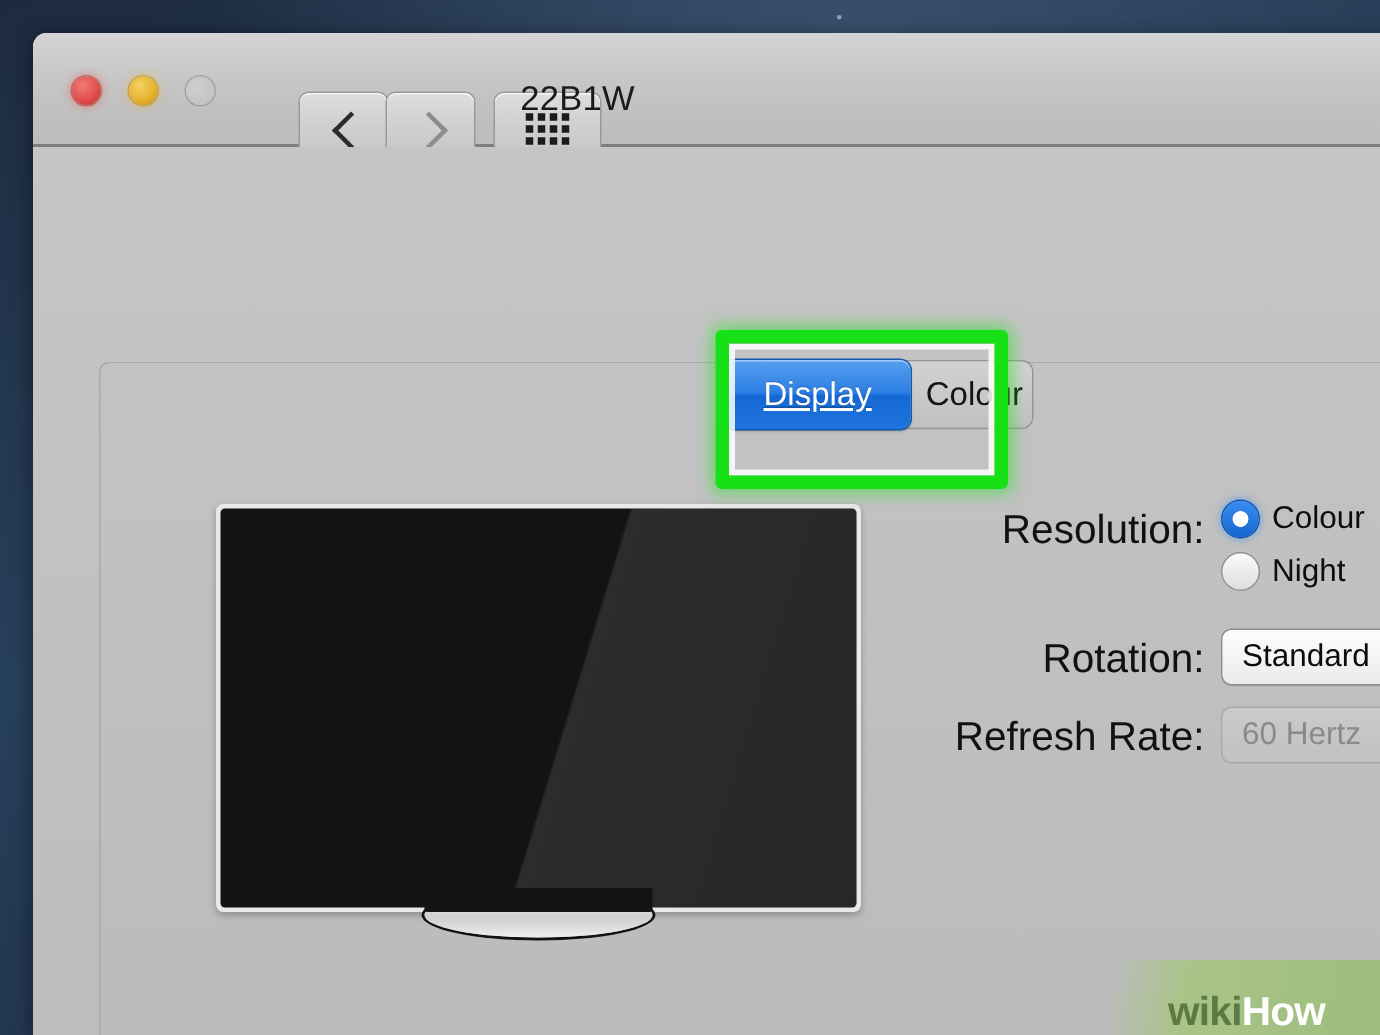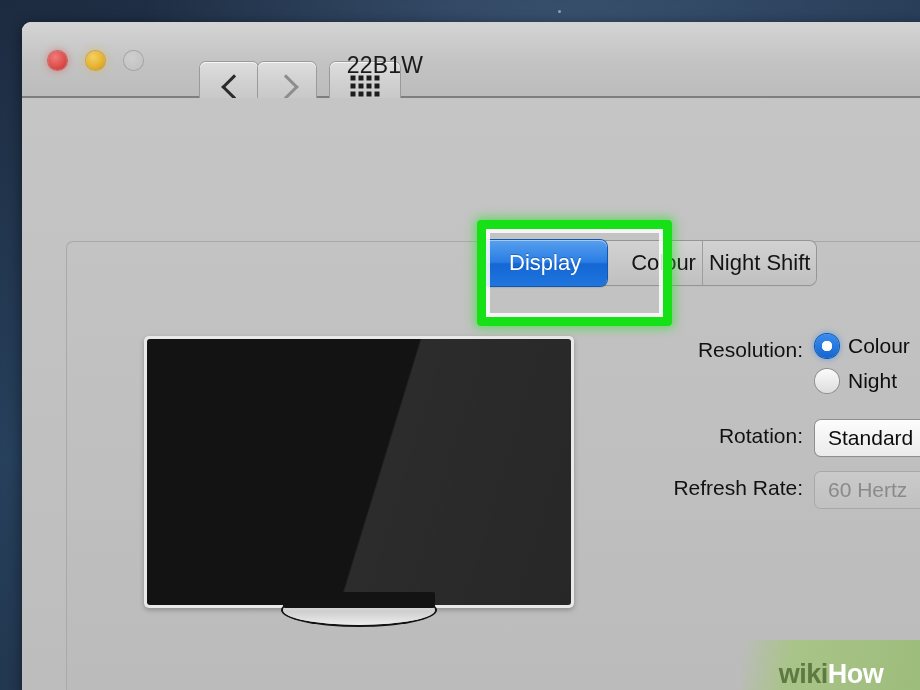--- a/index.html
+++ b/index.html
@@ -150,23 +150,24 @@
     white-space: nowrap;
   }
   .tab:last-child { border-right: none; border-radius: 0 7px 7px 0; }
   .tab.selected {
     border-radius: 7px;
     color: #ffffff;
     background: linear-gradient(180deg, #58a0ef 0%, #2a7de4 48%, #1568d4 52%, #1f74dd 100%);
     box-shadow: 0 0 0 1px #1059ad, 0 1px 2px rgba(0,0,0,.3),
                 0 1px 0 rgba(255,255,255,.45) inset;
     border-right: none;
-    margin: -1px 18px -1px -1px;
+    margin: -1px 4px -1px -1px;
     padding: 16px 26px;
     text-shadow: 0 -1px 0 rgba(0,0,0,.25);
+    text-decoration: underline;
   }
 
   
   #tab-highlight {
     position: absolute;
     left: 455px; top: 122px;
     width: 177px; height: 88px;
     border: 9px solid #16e016;
     border-radius: 4px;
     box-shadow: 0 0 10px 3px rgba(40,225,40,.55),
@@ -239,21 +240,21 @@
   }
   .row {
     display: flex;
     align-items: flex-start;
     margin-bottom: 16px;
   }
   .row .label {
     width: 176px;
     text-align: right;
     padding-right: 12px;
-    font-size: 21px;
+    font-size: 27px;
     color: #111111;
     padding-top: 4px;
     white-space: nowrap;
   }
   .row .field { flex: 1; }
 
   .radio-line {
     display: flex;
     align-items: center;
     margin-bottom: 11px;
@@ -398,21 +399,20 @@
             <div class="popup disabled">60 Hertz</div>
           </div>
         </div>
 
       </div>
     </div>
 
     <div id="tabbar">
       <div class="tab selected">Display</div>
       <div class="tab">Colour</div>
-      <div class="tab">Night Shift</div>
     </div>
 
     <div id="tab-highlight"></div>
 
   </div>
 </div>
 
 <div id="watermark">
   <span class="wm">
     <span class="w1">wiki</span><span class="w2">How</span>

